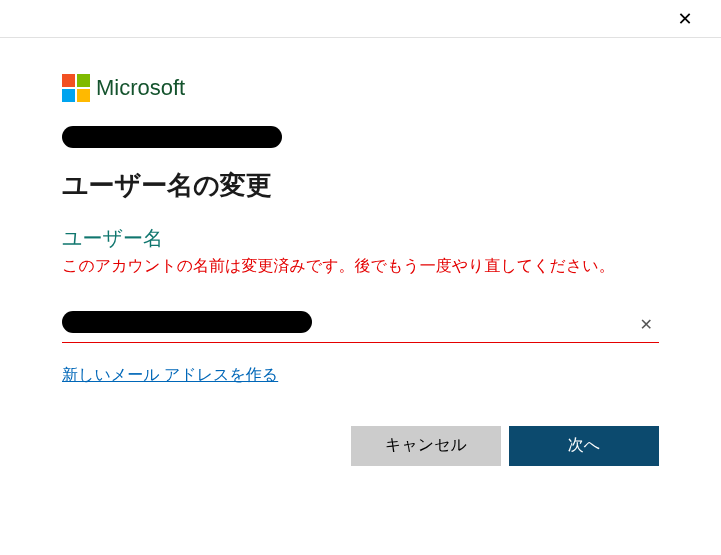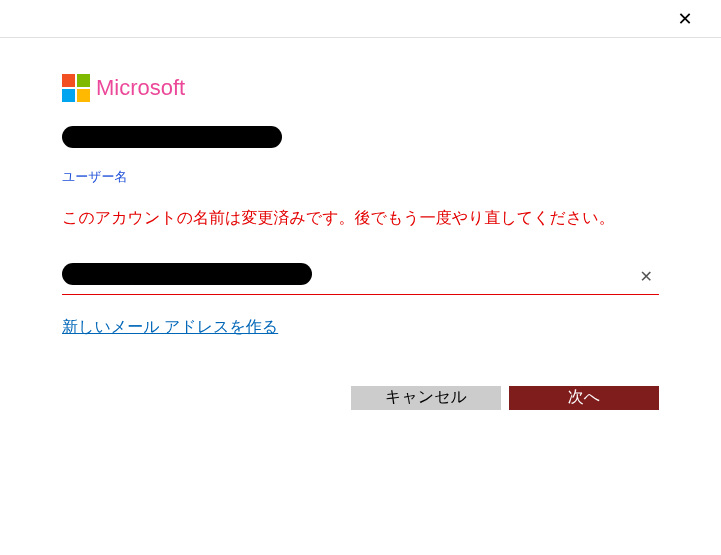--- a/index.html
+++ b/index.html
@@ -44,21 +44,21 @@
       display: grid;
       grid-template-columns: 1fr 1fr;
       grid-template-rows: 1fr 1fr;
       gap: 2px;
     }
     .sq-r { background: #f25022; }
     .sq-g { background: #7fba00; }
     .sq-b { background: #00a4ef; }
     .sq-y { background: #ffb900; }
     .ms-text {
-      color: #ec4899;
+      color: #14532d;
       font-size: 22px;
       font-weight: 500;
     }
     .identity-row {
       margin-bottom: 20px;
       position: relative;
       height: 22px;
     }
     .redact1 {
       background: #000;
@@ -66,23 +66,23 @@
       border-radius: 11px;
       position: absolute;
     }
     .page-title {
       font-size: 26px;
       font-weight: 700;
       color: #1b1b1b;
       margin-bottom: 22px;
     }
     .field-label {
-      font-size: 13px;
-      color: #1d4ed8;
-      margin-bottom: 20px;
+      font-size: 20px;
+      color: #0f766e;
+      margin-bottom: 2px;
     }
     .error-msg {
       color: #e40000;
       font-size: 16px;
       line-height: 1.55;
       margin-bottom: 28px;
     }
     .input-row {
       position: relative;
       border-bottom: 1.5px solid #e40000;
@@ -118,33 +118,32 @@
       margin-bottom: 40px;
       text-decoration: underline;
     }
     .button-row {
       display: flex;
       justify-content: flex-end;
       gap: 8px;
     }
     .btn {
       min-width: 150px;
-      height: 24px;
+      height: 40px;
       font-size: 16px;
       border: none;
       cursor: pointer;
       font-family: inherit;
-      margin-top: 8px;
     }
     .btn-cancel {
       background: #cccccc;
       color: #000;
     }
     .btn-next {
-      background: #7f1d1d;
+      background: #0c4a6e;
       color: #fff;
     }
   </style>
 </head>
 <body>
 
 <div class="titlebar">
   <div class="close-x">✕</div>
 </div>
 
@@ -158,20 +157,21 @@
       <div class="sq-y"></div>
     </div>
     <div class="ms-text">Microsoft</div>
   </div>
 
   <div class="identity-row">
     <div class="redact1" style="left:0; width:105px;"></div>
     <div class="redact1" style="left:80px; width:140px;"></div>
   </div>
 
+  <h1 class="page-title">ユーザー名の変更</h1>
 
   <div class="field-label">ユーザー名</div>
 
   <div class="error-msg">このアカウントの名前は変更済みです。後でもう一度やり直してください。</div>
 
   <div class="input-row">
     <div class="input-redact">
       <div class="redact1" style="position:relative; display:inline-block; width:80px; left:0;"></div>
       <div class="redact1" style="position:absolute; width:190px; left:60px; top:0;"></div>
     </div>

